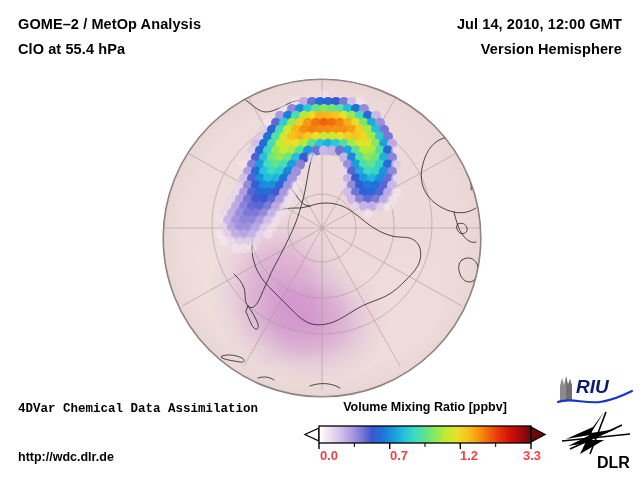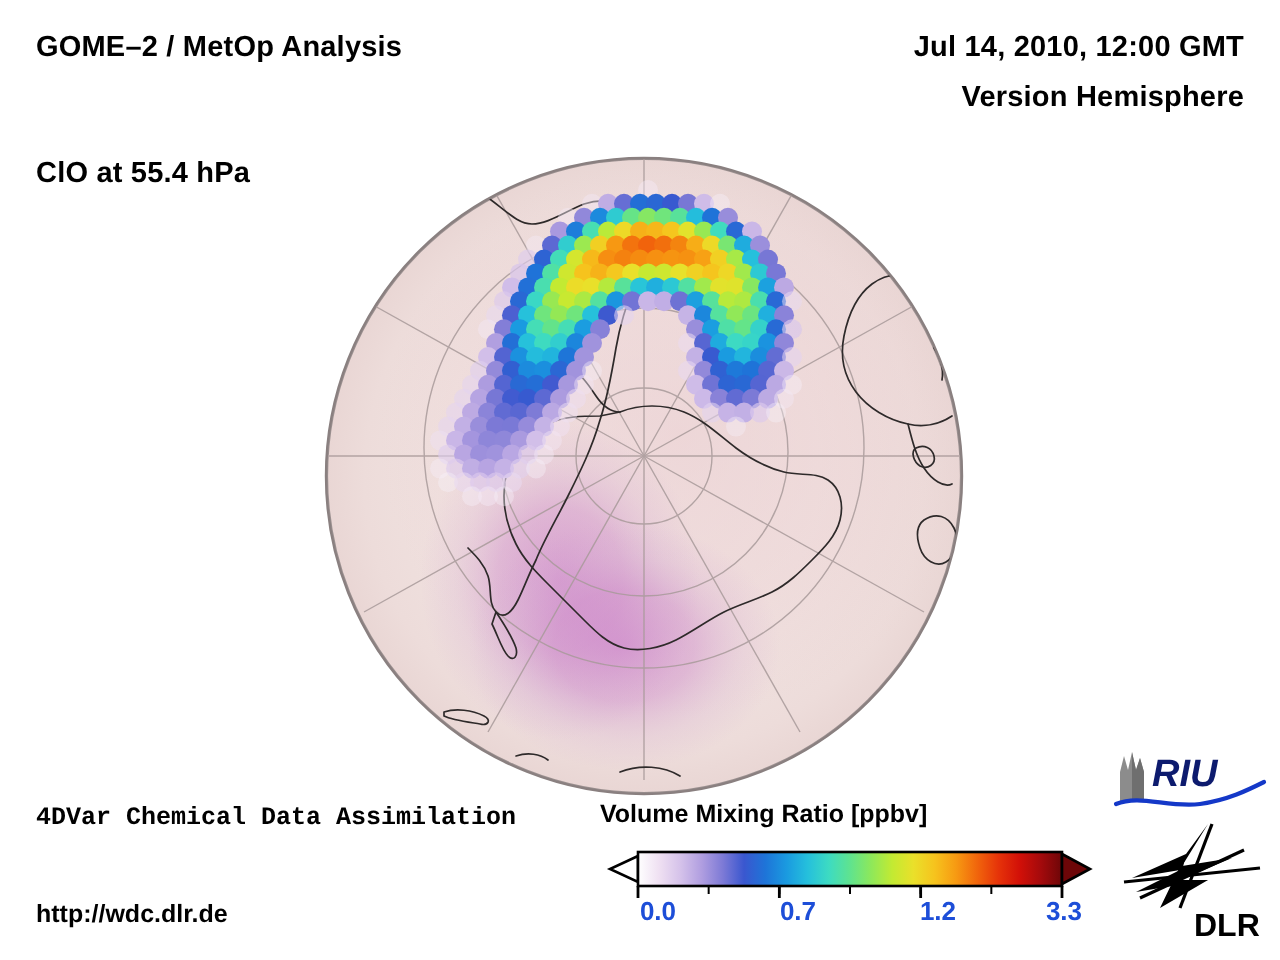--- a/index.html
+++ b/index.html
@@ -6,40 +6,40 @@
   body{
     width:640px;height:480px;background:#ffffff;
     font-family:"Liberation Sans", sans-serif;
     overflow:hidden;position:relative;
   }
   .stage{position:absolute;left:0;top:0;width:640px;height:352px;}
 
   
   .hdr{position:absolute;font-size:14.5px;font-weight:bold;color:#000;white-space:nowrap;letter-spacing:.1px;}
   #hdr-title1{left:18px;top:16px;}
-  #hdr-title2{left:18px;top:41px;margin-top:38px;}
+  #hdr-title2{left:18px;top:41px;}
   #hdr-date{right:18px;top:16px;text-align:right;}
   #hdr-region{right:18px;top:41px;text-align:right;}
 
   
   .ftr{position:absolute;left:18px;font-size:12.5px;font-weight:bold;color:#000;white-space:nowrap;}
   #ftr1{top:402px;font-family:Liberation Mono, monospace;}
   #ftr2{top:426px;}
   #ftr3{top:450px;}
 
   
   #globe-wrap{position:absolute;left:162px;top:78px;width:320px;height:320px;}
   #globe-svg{display:block;width:320px;height:320px;}
 
   
   #cbar-block{position:absolute;left:300px;top:400px;width:250px;height:72px;}
-  #cbar-title{position:absolute;left:0;top:0;width:250px;text-align:left;
+  #cbar-title{position:absolute;left:0;top:0;width:250px;text-align:center;
     font-size:12.5px;font-weight:bold;color:#000;white-space:nowrap;}
   #cbar-svg{position:absolute;left:0;top:17px;}
-  .cbar-tick-label{position:absolute;top:48px;font-size:13px;font-weight:bold;color:#1d4ed8;
+  .cbar-tick-label{position:absolute;top:48px;font-size:13px;font-weight:bold;color:#ef4444;
     text-align:center;width:40px;}
 
   
   #riu-logo{position:absolute;left:556px;top:373px;width:78px;height:34px;}
   #dlr-logo{position:absolute;left:560px;top:410px;width:74px;height:62px;}
 </style>
 </head>
 <body>
 
 <div class="stage">

